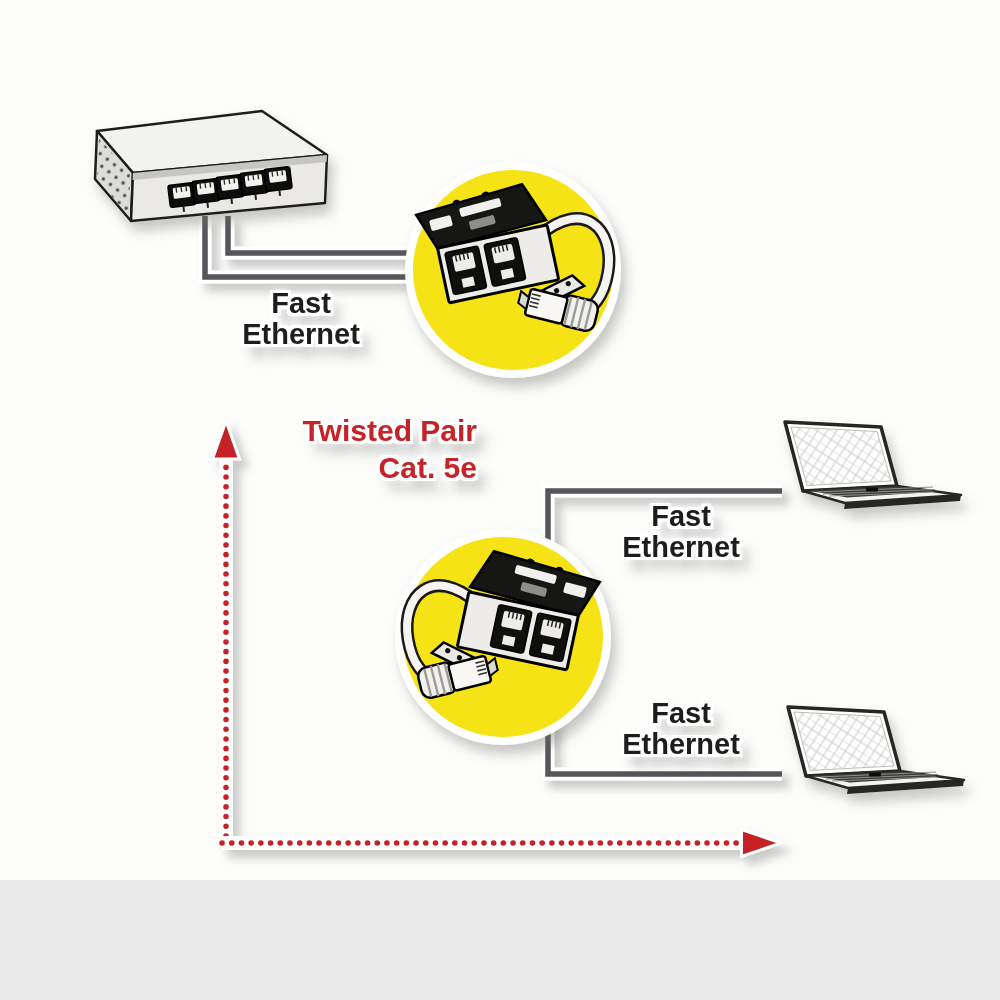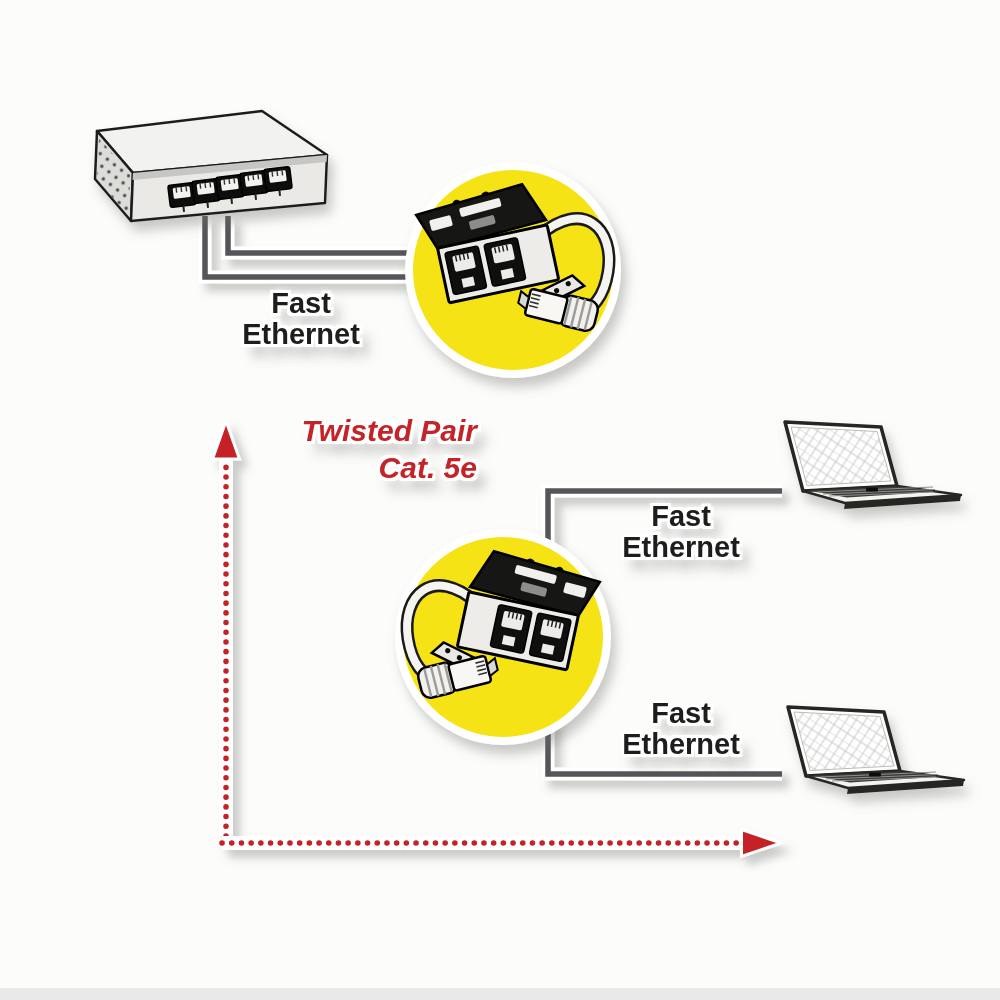--- a/index.html
+++ b/index.html
@@ -5,21 +5,21 @@
   :root{
     --red:#c42328;
     --yellow:#f6e313;
     --gray:#54555a;
     --ink:#1d1d1b;
     --bg:#fcfcfb;
   }
   html,body{margin:0;padding:0;background:#e9e9e9;}
   .canvas{
     position:relative;
-    width:1000px;height:988px;
+    width:1000px;height:880px;
     background:var(--bg);
     overflow:hidden;
     font-family:"Liberation Sans","DejaVu Sans",sans-serif;
   }
   .artwork{position:absolute;left:0;top:0;}
   .label{
     position:absolute;
     font-weight:bold;
     font-size:29px;
     line-height:1.06;
@@ -27,21 +27,21 @@
     white-space:pre-line;
     text-align:center;
     transform:translateX(-50%);
     text-shadow:
       -3px -3px 0 #fff, 0 -3px 0 #fff, 3px -3px 0 #fff,
       -3px 0 0 #fff, 3px 0 0 #fff,
       -3px 3px 0 #fff, 0 3px 0 #fff, 3px 3px 0 #fff,
       0 0 9px #fff, 0 0 9px #fff,
       9px 12px 12px rgba(95,95,92,.5);
   }
-  .label.red{color:var(--red);font-style:italic;}
+  .label.red{color:var(--red);}
   #lbl-switch-link{left:301px;top:288px;}
   #lbl-trunk{left:auto;right:523px;top:413px;transform:none;text-align:right;font-size:30px;line-height:1.23;}
   #lbl-laptop1-link{left:681px;top:501px;}
   #lbl-laptop2-link{left:681px;top:698px;}
   #lbl-distance{left:501px;top:856px;font-size:30px;}
 </style>
 </head>
 <body>
 
 <div class="canvas">

